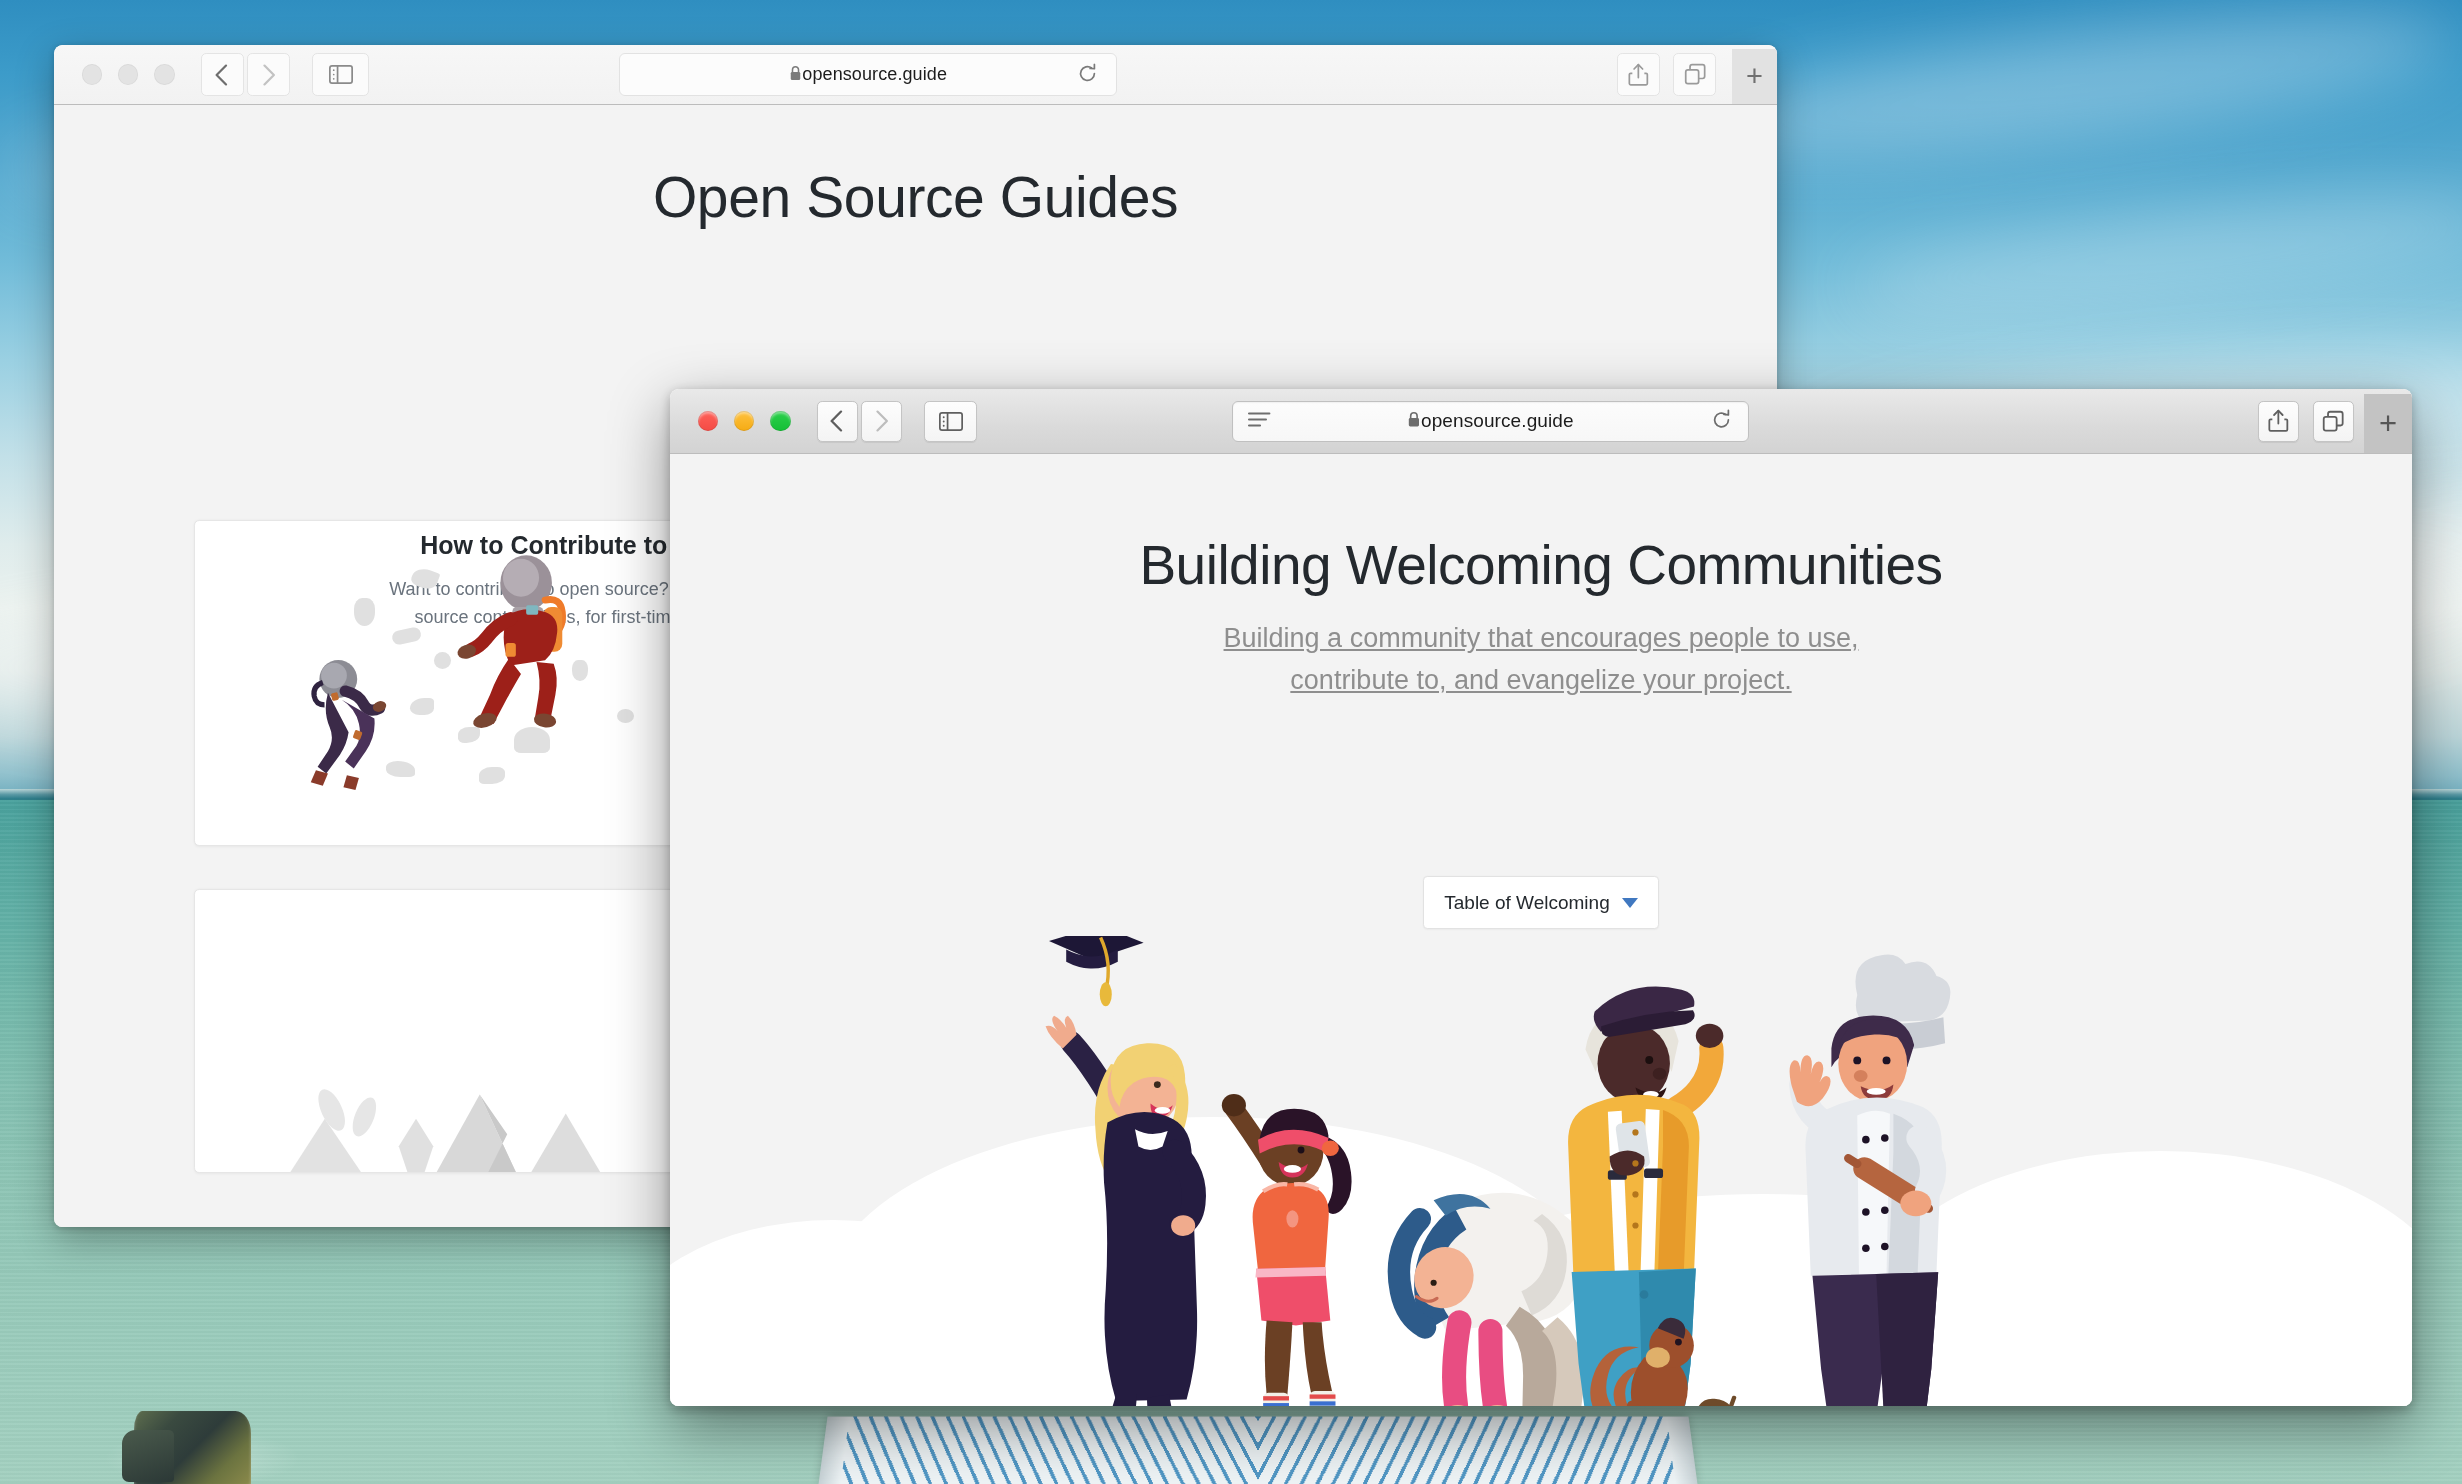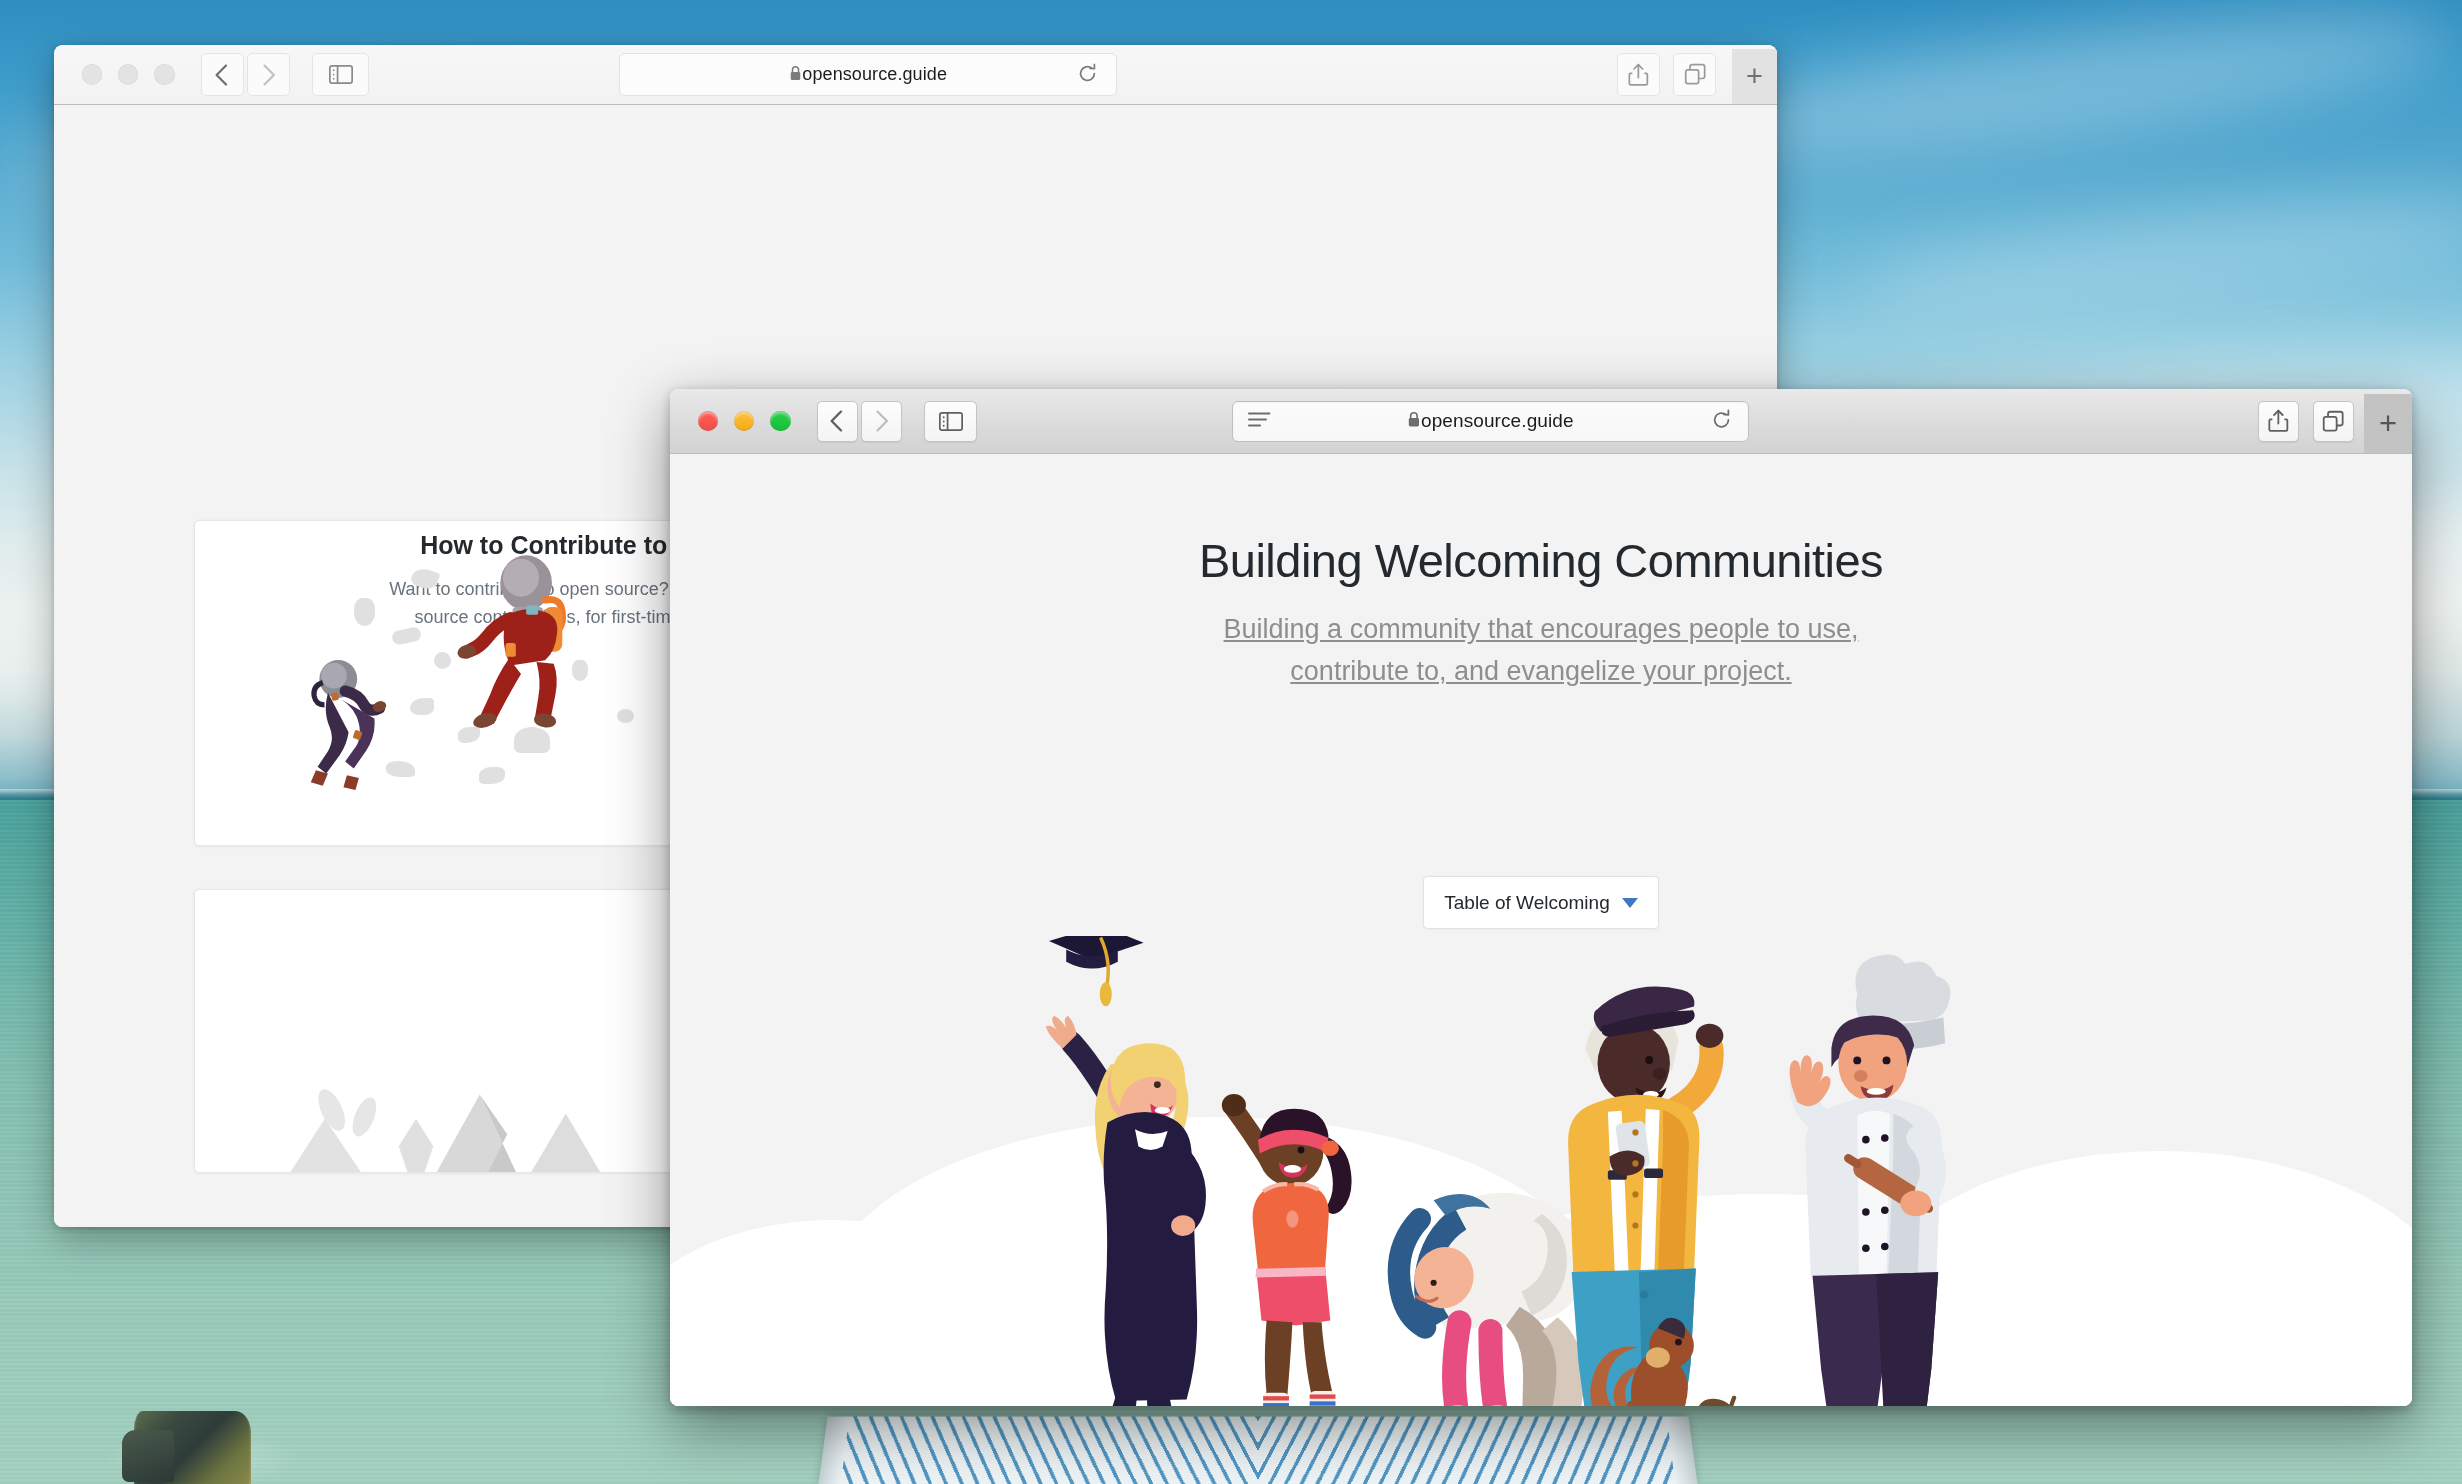--- a/index.html
+++ b/index.html
@@ -215,21 +215,21 @@
   #front-window .url-label { font-size:19px; color:#1c1c1c; }
   #front-window .reader-icon { position:absolute; left:15.5px; top:50%; transform:translateY(-50%); }
   #front-window .reload-icon { position:absolute; right:17px; top:50%; transform:translateY(-50%); }
   #front-window .right-group { margin-left:auto; margin-right:0; }
   #front-window .plus-tab {
     width:48px; height:59px; background:#c3c3c3; color:#555; font-size:31px; font-weight:300;
     align-self:flex-end; margin-left:10.3px;
   }
 
   .fw-title {
-    text-align:center; font-size:47px; font-weight:400; color:#24292e;
+    text-align:center; font-size:55px; font-weight:400; color:#24292e;
     letter-spacing:-0.5px; margin-top:79px;
   }
   .fw-sub {
     text-align:center; font-size:27px; color:#8e8e8e; line-height:1.3; margin-top:24px; font-weight:300;text-decoration:underline;
   }
   .toc-button {
     position:absolute; left:50%; transform:translateX(-50%); top:422px;
     width:236px; height:53px;
     background:#fff; border:0.9px solid #e2e2e2; border-radius:4.3px;
     display:flex; align-items:center; justify-content:center; gap:12px;
@@ -344,20 +344,21 @@
         <svg width="22.4" height="22.4" viewBox="0 0 26 26">
           <rect x="7" y="2" width="17" height="16" rx="2.5" fill="none" stroke="#9a9a9a" stroke-width="2"></rect>
           <rect x="2" y="8" width="15" height="16" rx="2.5" fill="#fbfbfb" stroke="#9a9a9a" stroke-width="2"></rect>
         </svg>
       </div>
     </div>
     <div class="plus-tab">+</div>
   </div>
 
   <div class="page">
+    <div class="bw-title">Open Source Guides</div>
 
     <div class="bw-card" id="bw-card-1">
       <div class="astro-area">
 
         <div class="debris" style="left:159px;top:48px;width:20.7px;height:27.6px;border-radius:40% 40% 50% 50%;"></div>
         <div class="debris" style="left:217px;top:19px;width:26px;height:19px;border-radius:60% 10% 50% 30%;transform:rotate(20deg)"></div>
         <div class="debris" style="left:197px;top:79px;width:29px;height:13.8px;border-radius:6.9px;transform:rotate(-12deg)"></div>
         <div class="debris" style="left:239px;top:102px;width:17px;height:17px;border-radius:50%;"></div>
         <div class="debris" style="left:215px;top:148px;width:24px;height:17px;border-radius:60% 20% 40% 40%;"></div>
         <div class="debris" style="left:263px;top:177px;width:22.4px;height:15.5px;border-radius:50% 20% 60% 30%;"></div>

